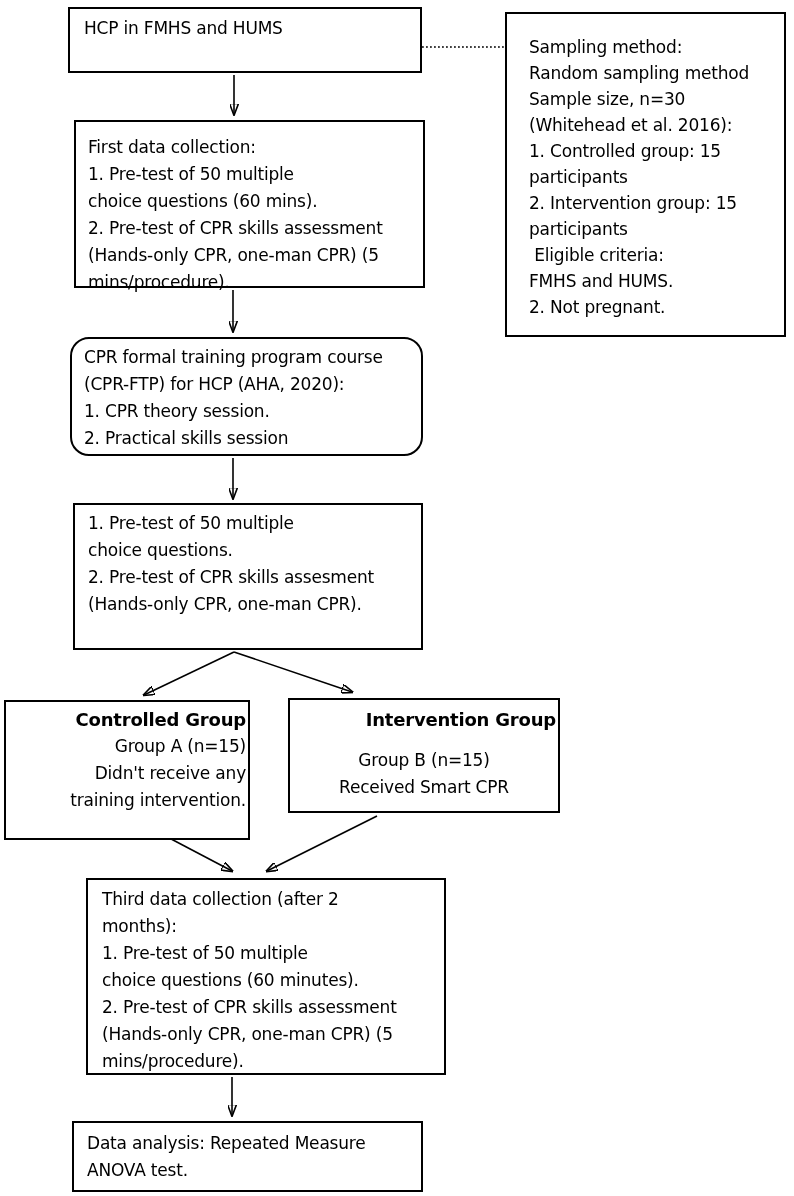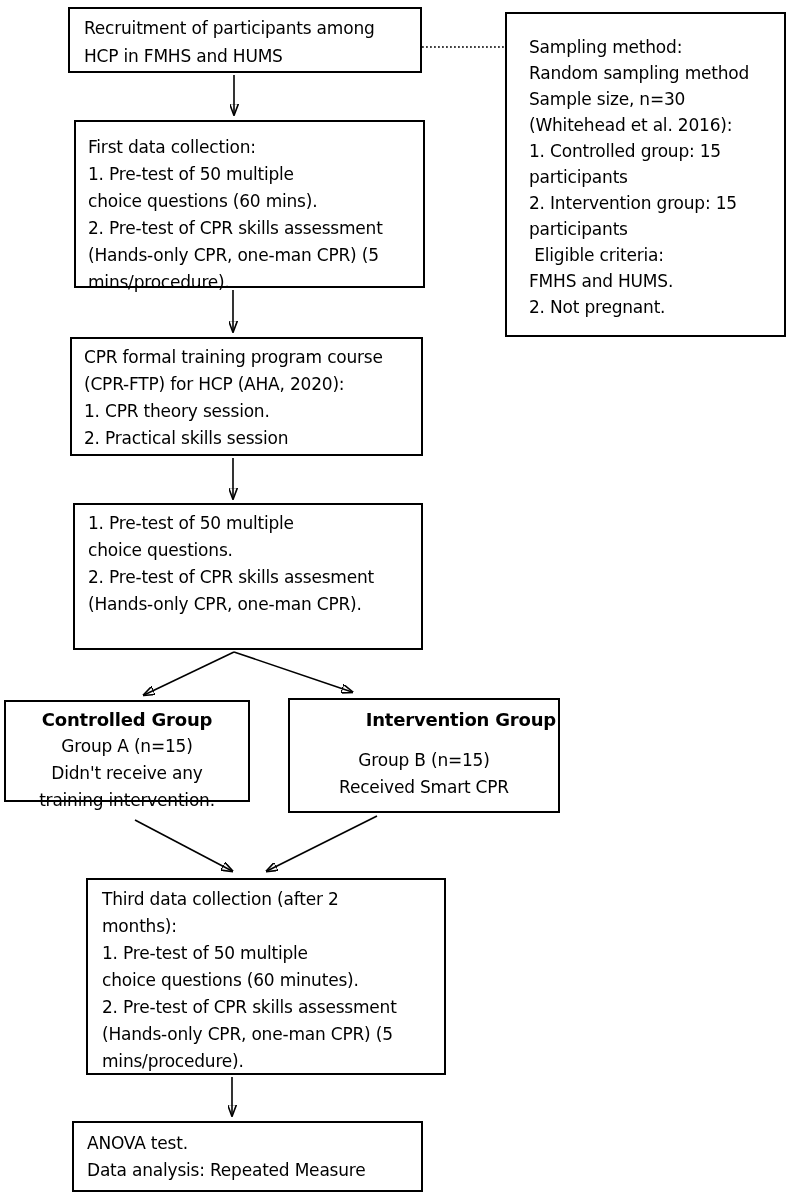--- a/index.html
+++ b/index.html
@@ -35,23 +35,23 @@
     position:absolute;
     background:var(--bg-color);
     border:2px solid var(--line-color);
     box-sizing:border-box;
     line-height:27px;
   }
   .line{white-space:pre;}
   .box-recruitment   {left:68px;  top:7px;    width:354px; height:66px;  padding:5px 6px 0 14px; line-height:28px;}
   .box-sampling      {left:505px; top:12px;   width:281px; height:325px; padding:20px 4px 0 22px; line-height:26px;}
   .box-first-data    {left:74px;  top:120px;  width:351px; height:168px; padding:12px 4px 0 12px;}
-  .box-cpr-ftp       {left:70px;  top:337px;  width:353px; height:119px; padding:5px 4px 0 12px;}
+  .box-cpr-ftp       {left:70px;  top:337px;  width:353px; height:119px; padding:5px 4px 0 12px;border-radius:19px;}
   .box-second-data   {left:73px;  top:503px;  width:350px; height:147px; padding:5px 4px 0 13px;}
-  .box-controlled    {left:4px;   top:700px;  width:246px; height:102px; padding:4px 2px 0 2px; text-align:center;}
+  .box-controlled    {left:4px;   top:700px;  width:246px; height:140px; padding:4px 2px 0 2px; text-align:right;}
   .box-intervention  {left:288px; top:698px;  width:272px; height:115px; padding:6px 2px 0 2px; text-align:center;}
   .box-third-data    {left:86px;  top:878px;  width:360px; height:197px; padding:6px 4px 0 14px;}
   .box-analysis      {left:72px;  top:1121px; width:351px; height:71px;  padding:7px 4px 0 13px;}
   .group-title{
     font-weight:bold;
     font-size:18px;
   }
   .box-intervention .group-title{margin-bottom:14px;text-align:right;}
 </style>
 </head>
@@ -70,21 +70,20 @@
     <line x1="233" y1="290" x2="233" y2="331" marker-end="url(#arrowhead)"></line>
     <line x1="233" y1="458" x2="233" y2="498" marker-end="url(#arrowhead)"></line>
     <path d="M234,652 L144,695" marker-end="url(#arrowhead)"></path>
     <path d="M234,652 L352,692" marker-end="url(#arrowhead)"></path>
     <path d="M135,820 L232,871" marker-end="url(#arrowhead)"></path>
     <path d="M377,816 L267,871" marker-end="url(#arrowhead)"></path>
     <line x1="232" y1="1077" x2="232" y2="1115" marker-end="url(#arrowhead)"></line>
   </svg>
 
   <div class="box box-recruitment">
-      <div class="line">Recruitment of participants among</div>
       <div class="line">HCP in FMHS and HUMS</div>
     </div>
 
   <div class="box box-sampling">
       <div class="line">Sampling method:</div>
       <div class="line">Random sampling method</div>
       <div class="line">Sample size, n=30</div>
       <div class="line">(Whitehead et al. 2016):</div>
       <div class="line">1. Controlled group: 15</div>
       <div class="line">participants</div>
@@ -139,17 +138,17 @@
       <div class="line">Third data collection (after 2</div>
       <div class="line">months):</div>
       <div class="line">1. Pre-test of 50 multiple</div>
       <div class="line">choice questions (60 minutes).</div>
       <div class="line">2. Pre-test of CPR skills assessment</div>
       <div class="line">(Hands-only CPR, one-man CPR) (5</div>
       <div class="line">mins/procedure).</div>
     </div>
 
   <div class="box box-analysis">
+      <div class="line">Data analysis: Repeated Measure</div>
       <div class="line">ANOVA test.</div>
-      <div class="line">Data analysis: Repeated Measure</div>
     </div>
 
 </div>
 
 </body></html>

